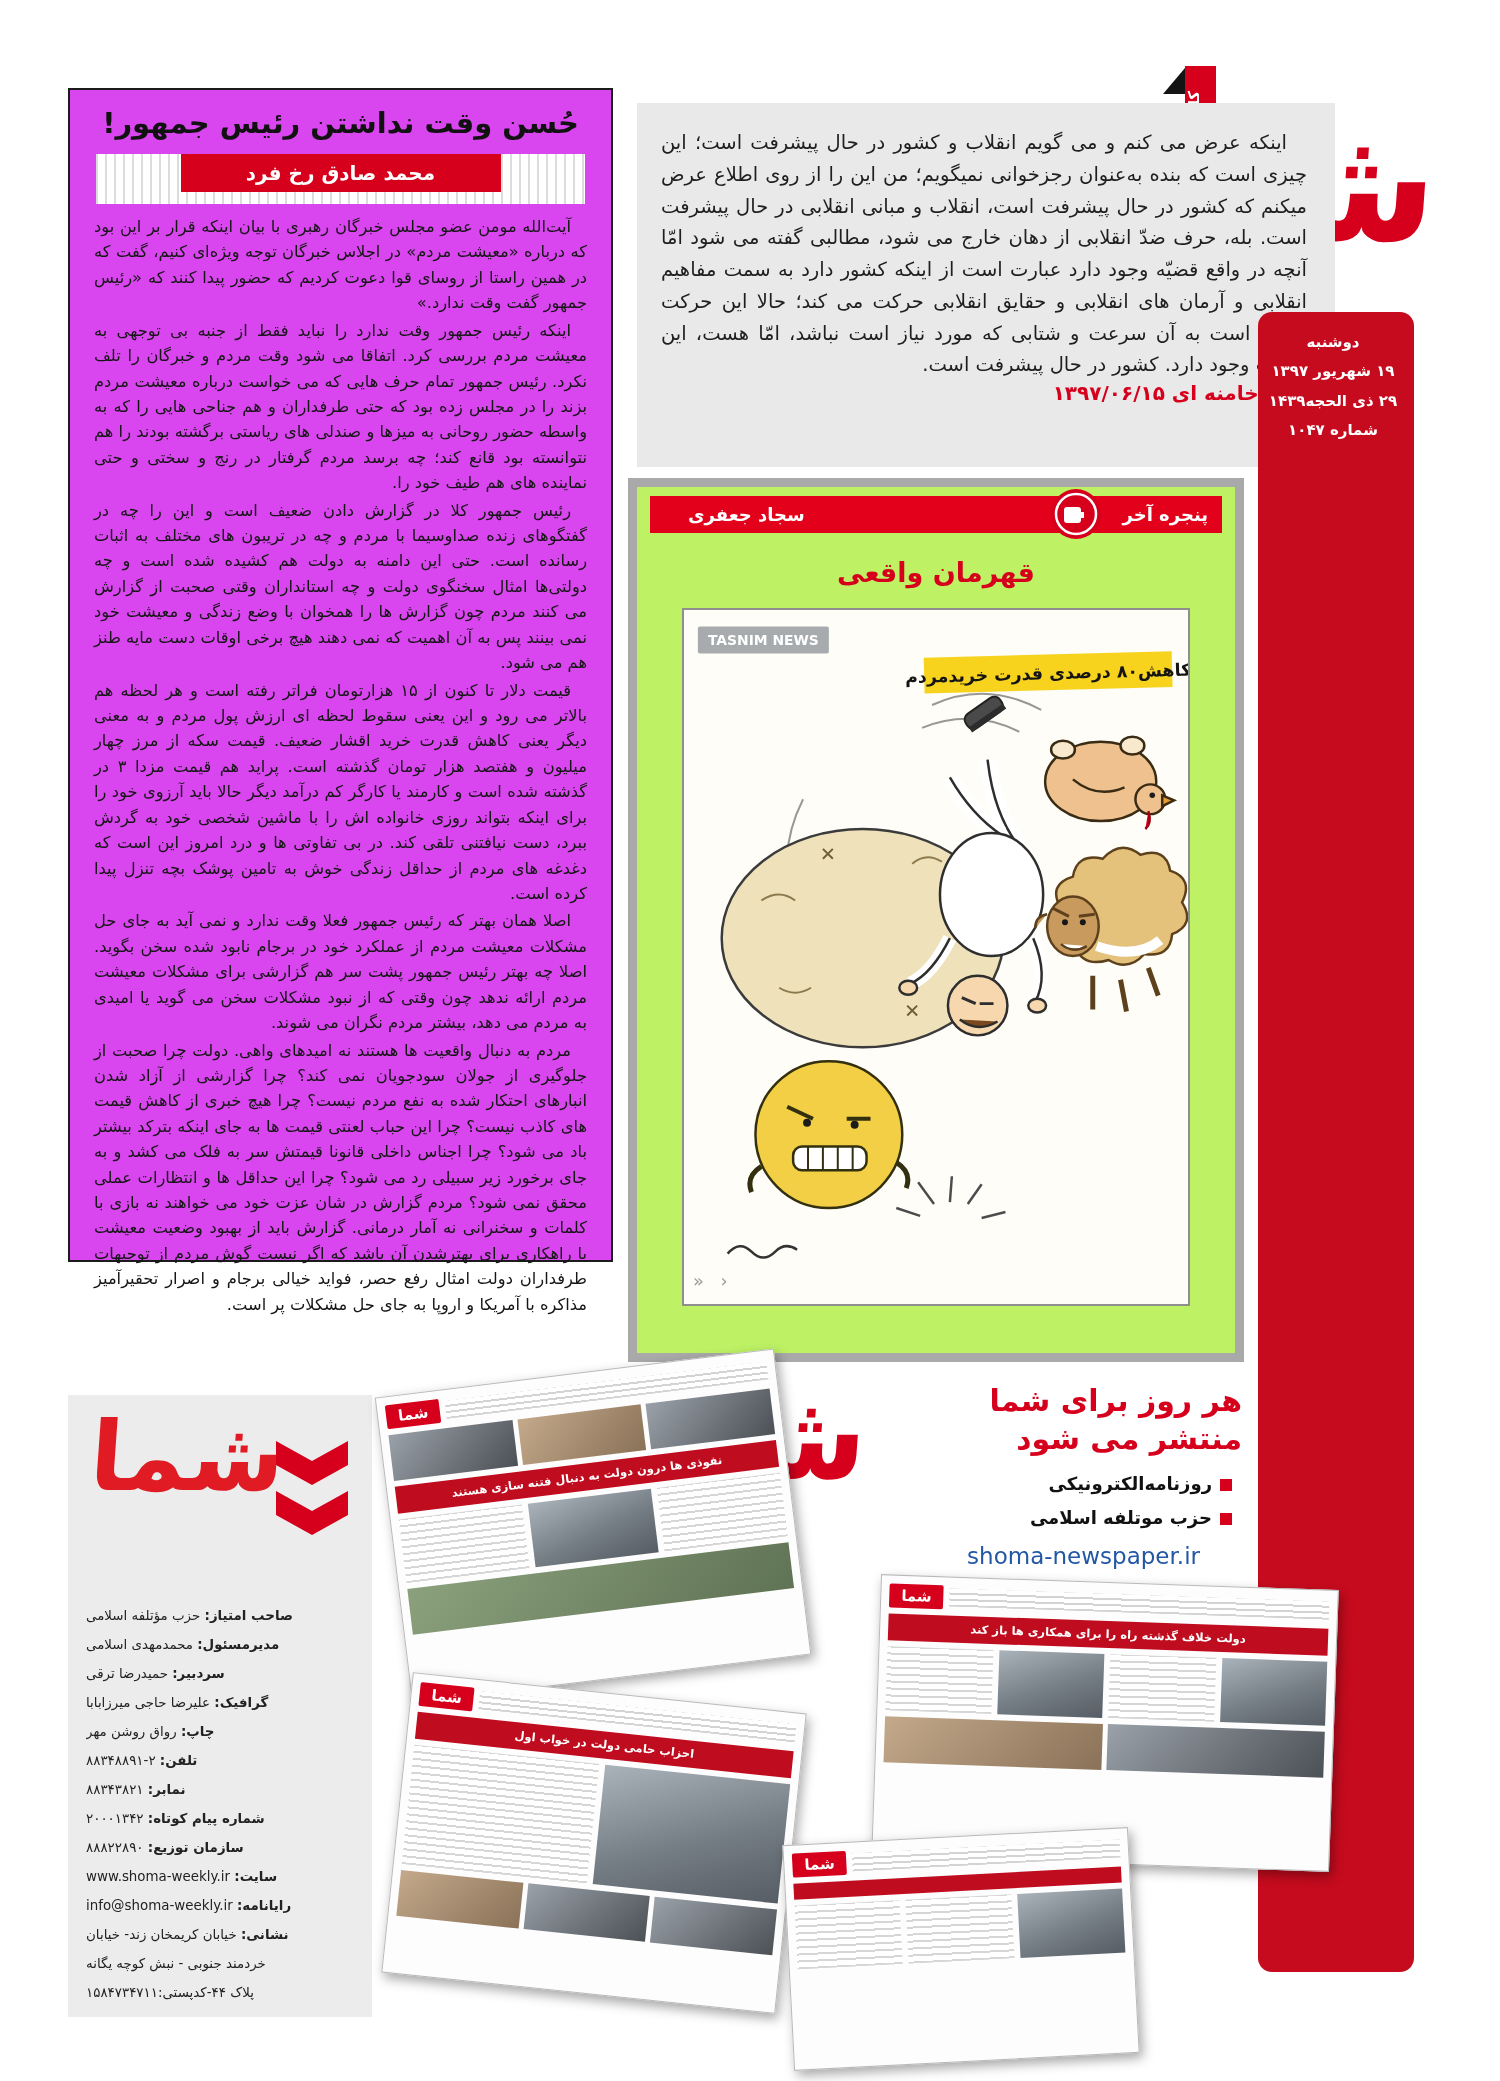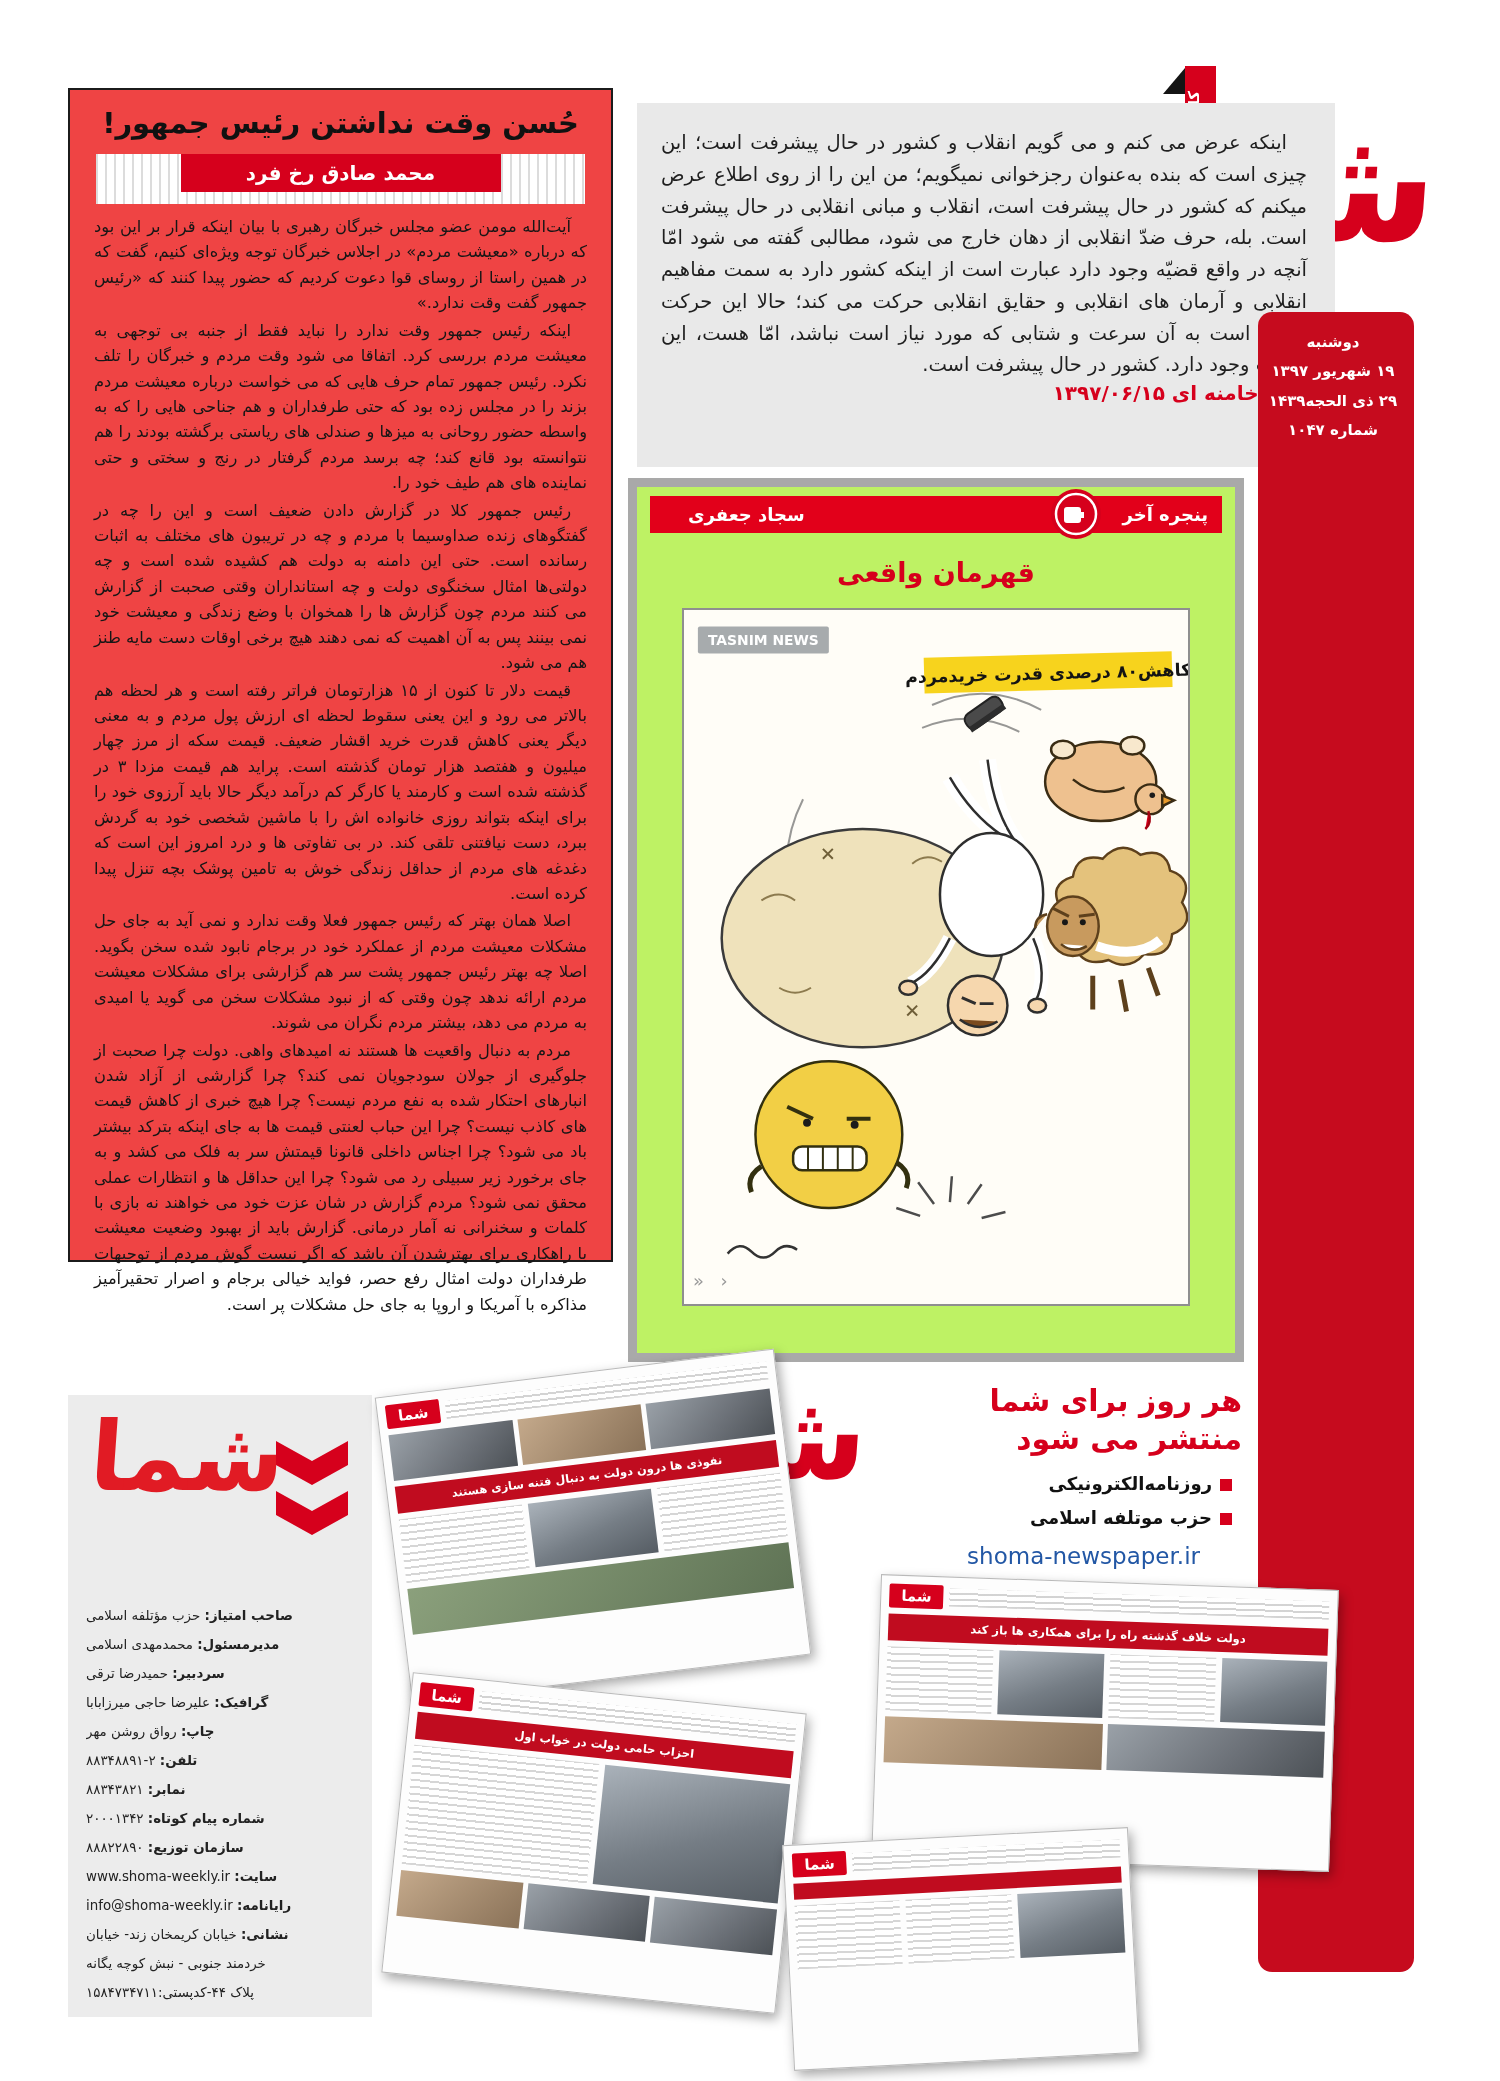--- a/index.html
+++ b/index.html
@@ -49,21 +49,21 @@
     background:#c60b1e; border-radius:14px;
   }
   .red-sidebar .dates {
     padding:16px 14px 0 8px; color:#fff; font-size:15px; line-height:1.95;
     text-align:center; font-weight:bold;
   }
 
   
   .article-box {
     position:absolute; left:68px; top:88px; width:545px; height:1174px;
-    background:#ef4444; border:2px solid #1b1b1b; padding:14px 24px 10px 24px;
+    background:#d946ef; border:2px solid #1b1b1b; padding:14px 24px 10px 24px;
   }
   .article-title {
     font-size:29px; font-weight:bold; color:#111; text-align:center; margin-top:2px;
   }
   .byline-strip {
     position:relative; height:50px; margin:14px 2px 10px 2px;
     background:repeating-linear-gradient(90deg,#dcdcdc 0 2px,#ffffff 2px 9px);
   }
   .byline-bar {
     position:absolute; left:50%; top:0; transform:translateX(-50%);

